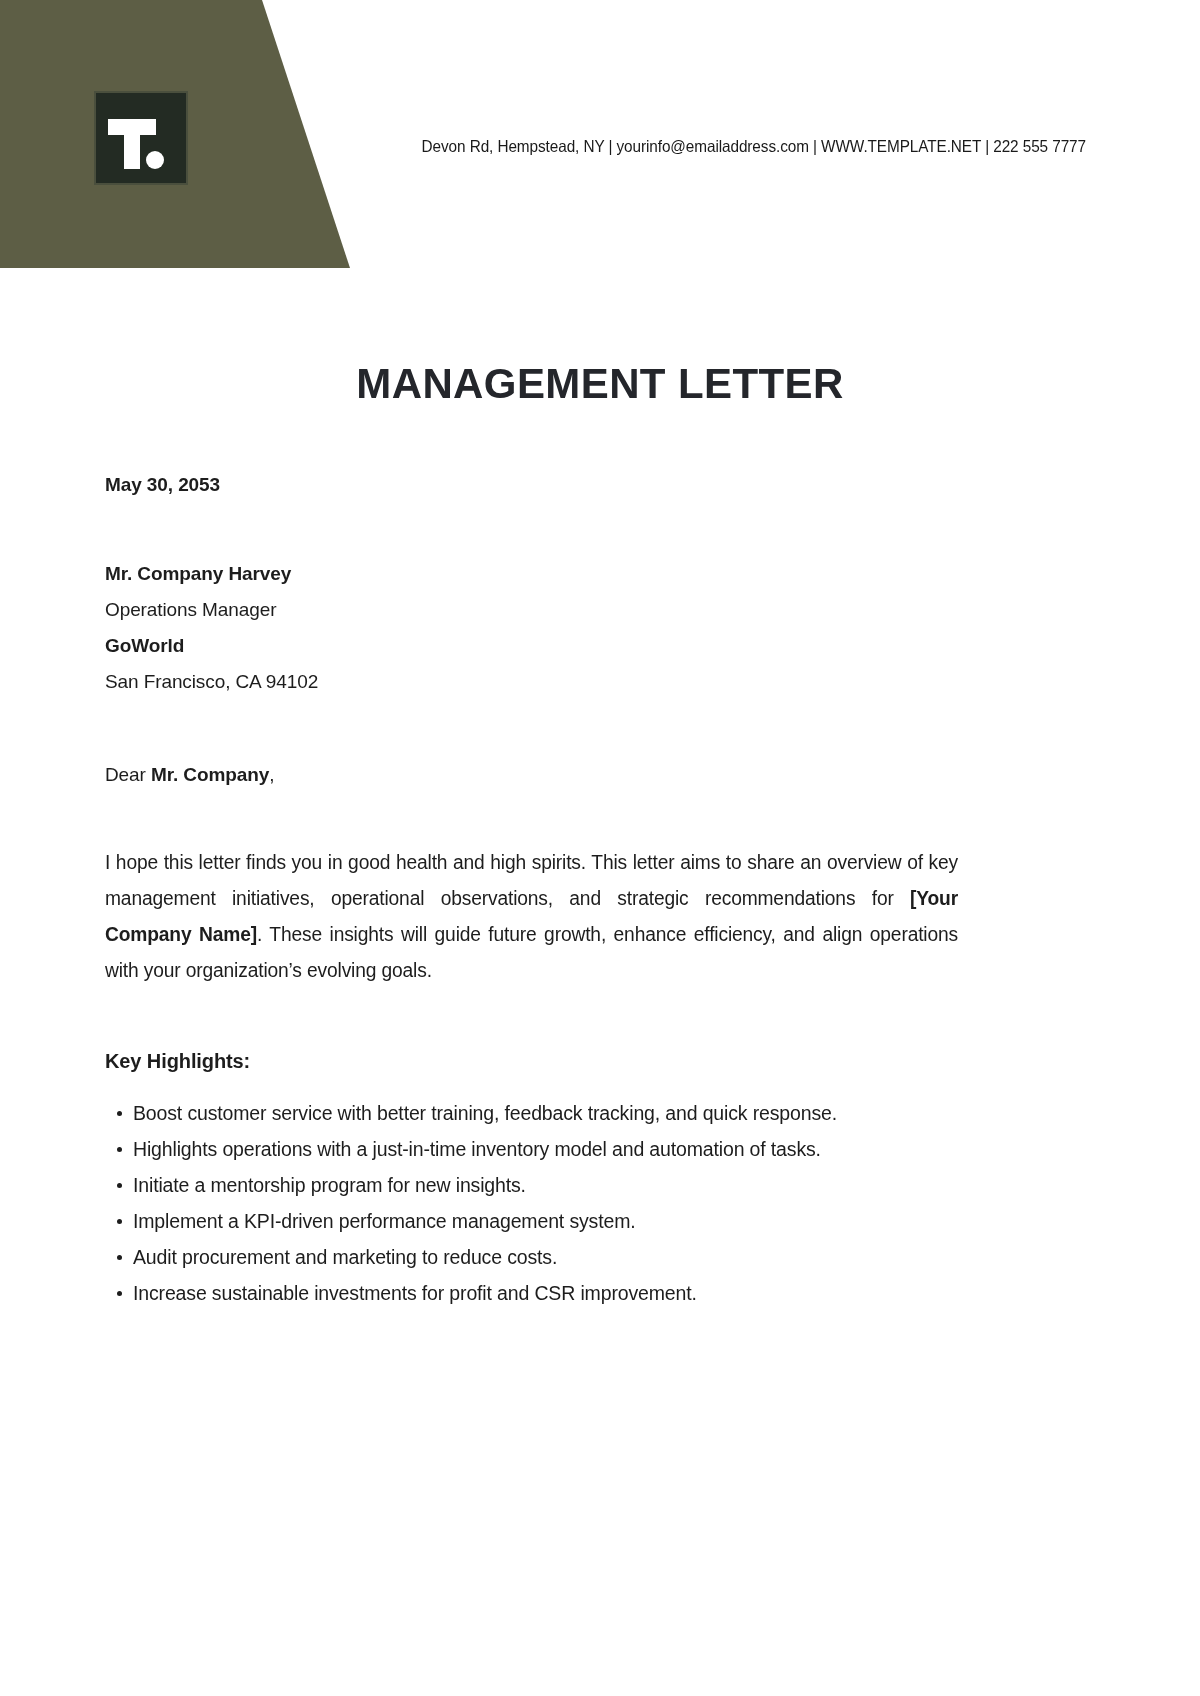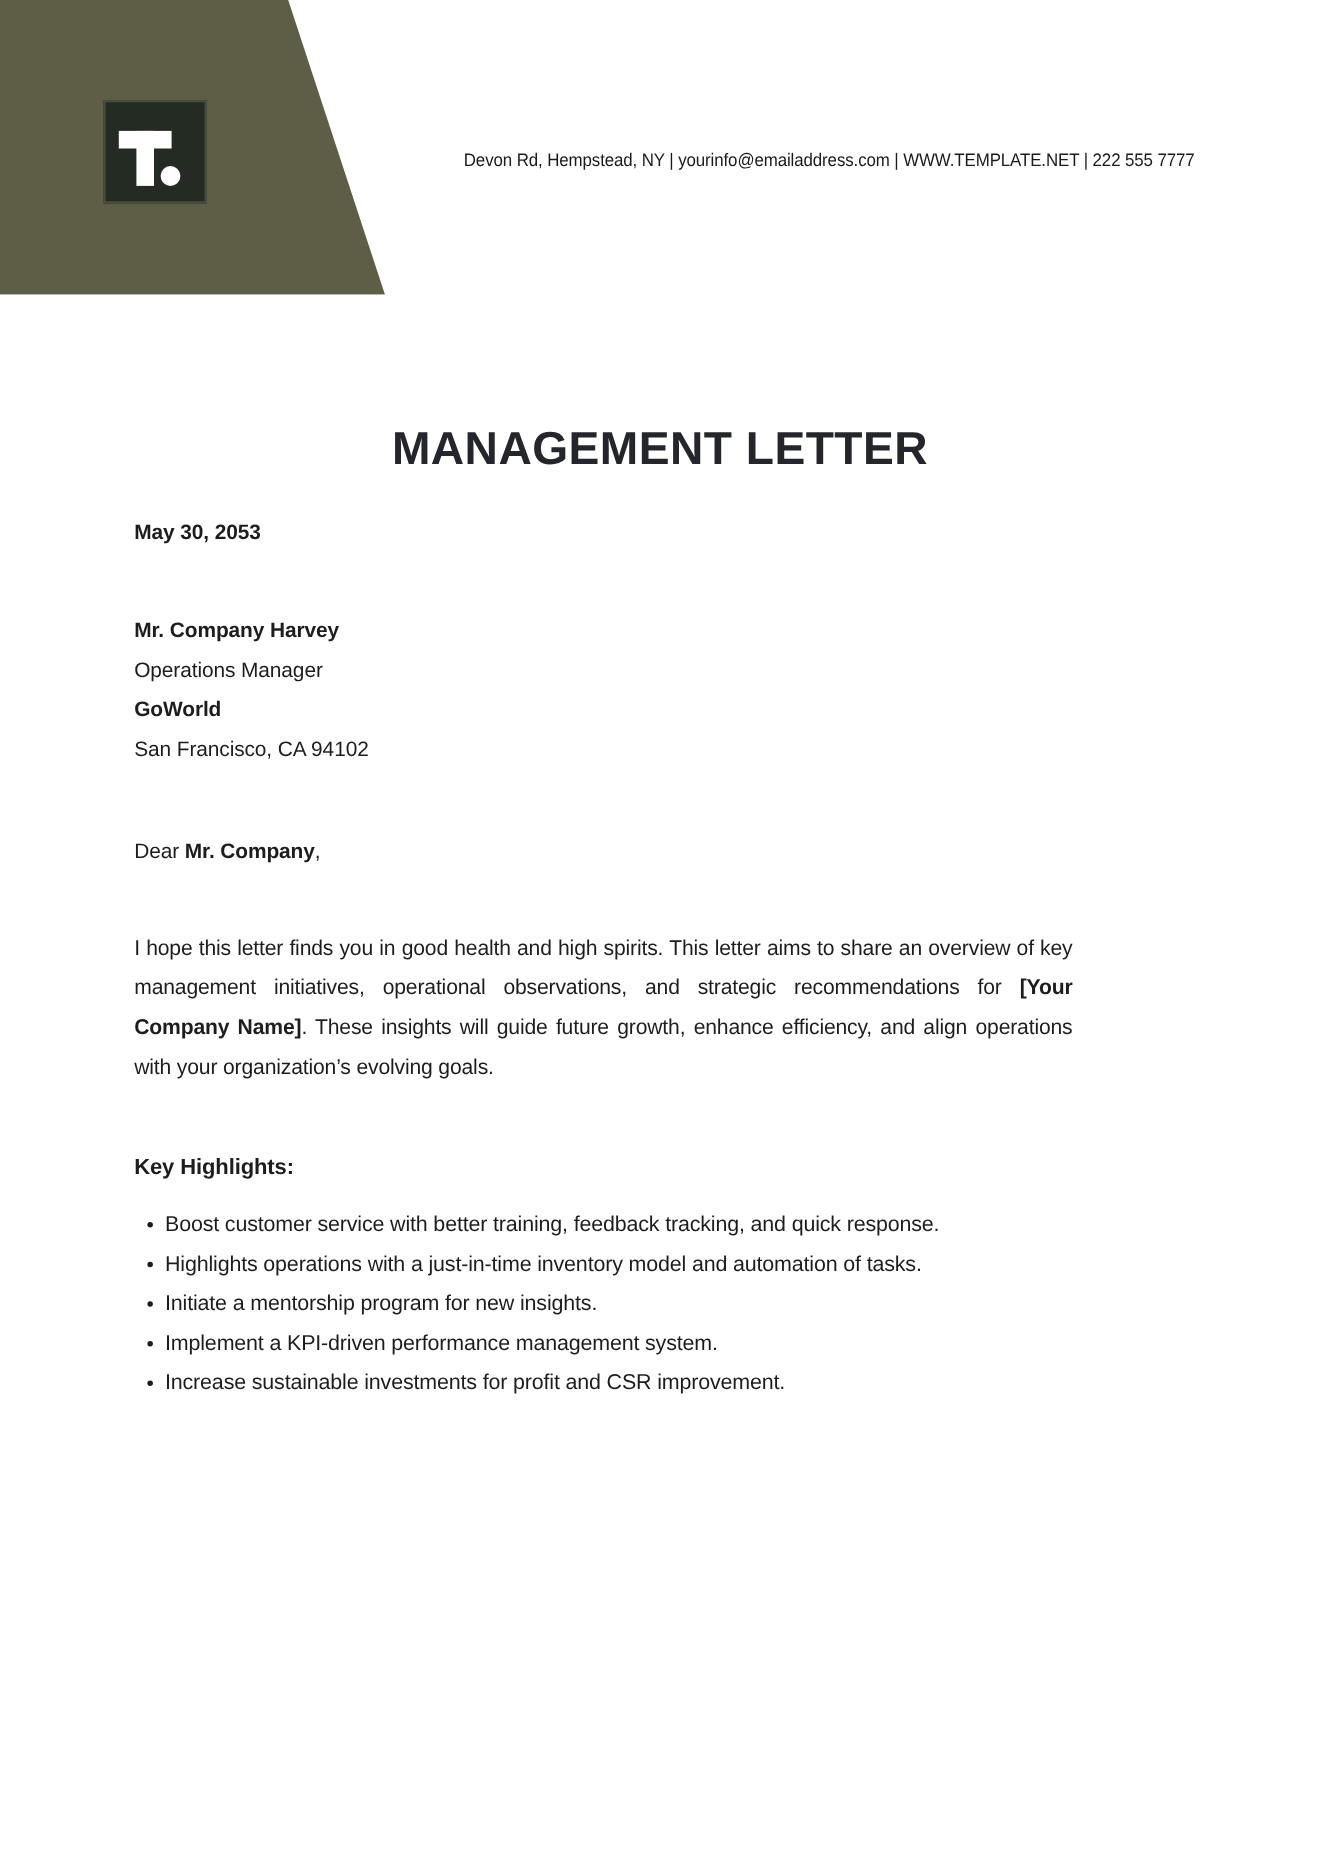--- a/index.html
+++ b/index.html
@@ -84,33 +84,33 @@
     font-family: "Liberation Sans", "DejaVu Sans", sans-serif;
     transform: scaleX(0.93);
     transform-origin: right center;
     white-space: nowrap;
   }
 
   
   .doc-title {
     position: absolute;
     left: 0;
-    top: 384px;
+    top: 360px;
     width: 1200px;
     text-align: center;
     font-size: 42px;
     font-weight: bold;
     letter-spacing: 0.4px;
     color: #24262b;
   }
 
   
   .content {
     position: absolute;
-    left: 122px;
+    left: 105px;
     top: 472px;
     width: 866px;
   }
 
   .date-line {
     font-size: 19px;
     font-weight: bold;
     line-height: 26px;
     letter-spacing: -0.1px;
     margin: 0 0 58px 0;
@@ -207,16 +207,17 @@
 
   <p class="body-par"><span>I hope this letter finds you in good health and high spirits. This letter aims to share an overview of key management initiatives, operational observations, and strategic recommendations for </span><b>[Your Company Name]</b><span>. These insights will guide future growth, enhance efficiency, and align operations with your organization’s evolving goals.</span></p>
 
   <p class="section-head">Key Highlights:</p>
 
   <ul class="highlights">
     <li>Boost customer service with better training, feedback tracking, and quick response.</li>
     <li>Highlights operations with a just-in-time inventory model and automation of tasks.</li>
     <li>Initiate a mentorship program for new insights.</li>
     <li>Implement a KPI-driven performance management system.</li>
+    <li>Audit procurement and marketing to reduce costs.</li>
     <li>Increase sustainable investments for profit and CSR improvement.</li>
   </ul>
 
 </div>
 
 </body></html>

